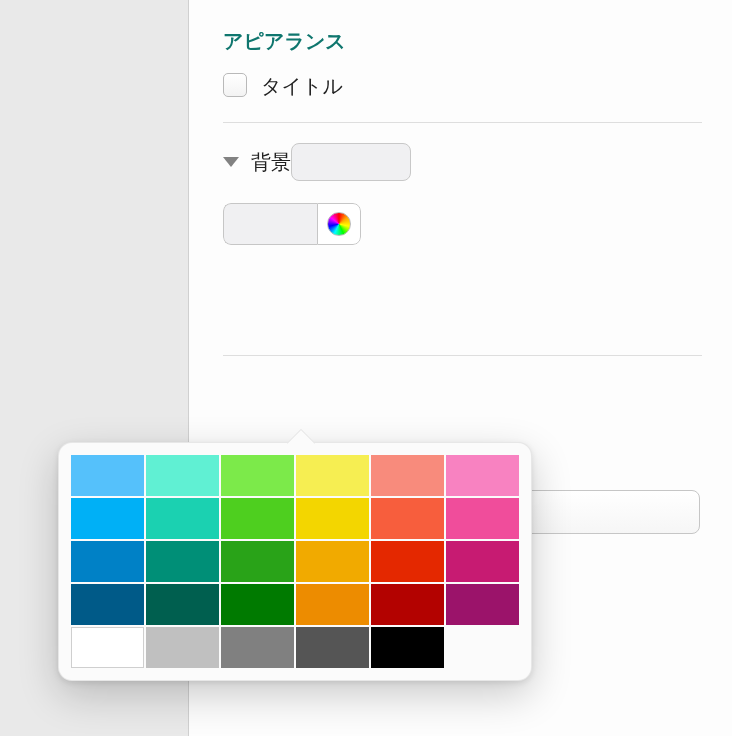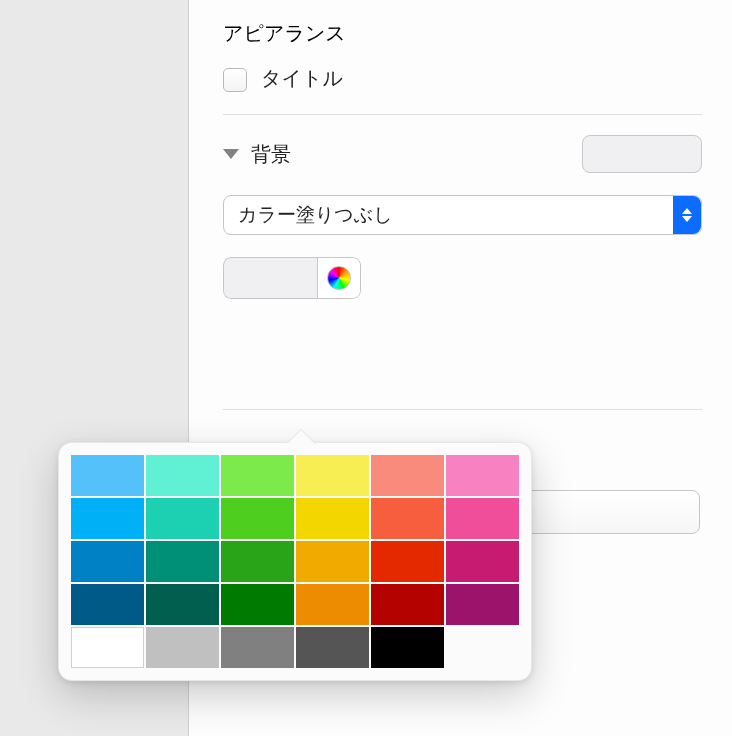--- a/index.html
+++ b/index.html
@@ -20,28 +20,28 @@
     .panel {
       position: absolute;
       left: 188px; top: 0;
       width: 544px; height: 736px;
       background: #fdfdfd;
       border-left: 1px solid #d0d0d0;
       padding: 18px 30px 30px 34px;
     }
     .section-title {
       font-size: 20px;
-      color: #000000;
-      font-weight: 400;
+      color: #0f766e;
+      font-weight: 700;
       margin-bottom: 18px;
-      margin-top: 2px;
+      margin-top: 10px;
     }
     .check-row {
       display: flex;
-      align-items: flex-end;
+      align-items: flex-start;
       gap: 14px;
       margin-bottom: 14px;
     }
     .chk {
       width: 24px; height: 24px;
       border: 1px solid #b9b9b9;
       border-radius: 5px;
       background: linear-gradient(#fff,#f3f3f3);
       cursor: pointer;
     }
@@ -50,21 +50,21 @@
       color: #222;
     }
     .divider {
       border: none;
       border-top: 1px solid #dedede;
       margin: 22px 0 20px 0;
     }
     .bg-header {
       display: flex;
       align-items: center;
-      justify-content: space-between;
+      justify-content: flex-start;
       margin-bottom: 22px;
     }
     .bg-header-left {
       display: flex;
       align-items: center;
       gap: 12px;
     }
     .disclosure {
       width: 0; height: 0;
       border-left: 8px solid transparent;
@@ -207,27 +207,20 @@
   <hr class="divider">
 
   <div class="bg-header">
     <div class="bg-header-left">
       <div class="disclosure"></div>
       <div class="bg-label">背景</div>
     </div>
     <div class="color-well"></div>
   </div>
 
-  <div class="select">
-    <span class="select-text">カラー塗りつぶし</span>
-    <span class="select-arrows">
-      <span class="arr-up"></span>
-      <span class="arr-down"></span>
-    </span>
-  </div>
 
   <div class="color-combo">
     <div class="color-combo-swatch"></div>
     <div class="color-combo-wheel">
       <div class="wheel-icon"></div>
     </div>
   </div>
 
   <hr class="divider" style="margin-top:110px">
 

